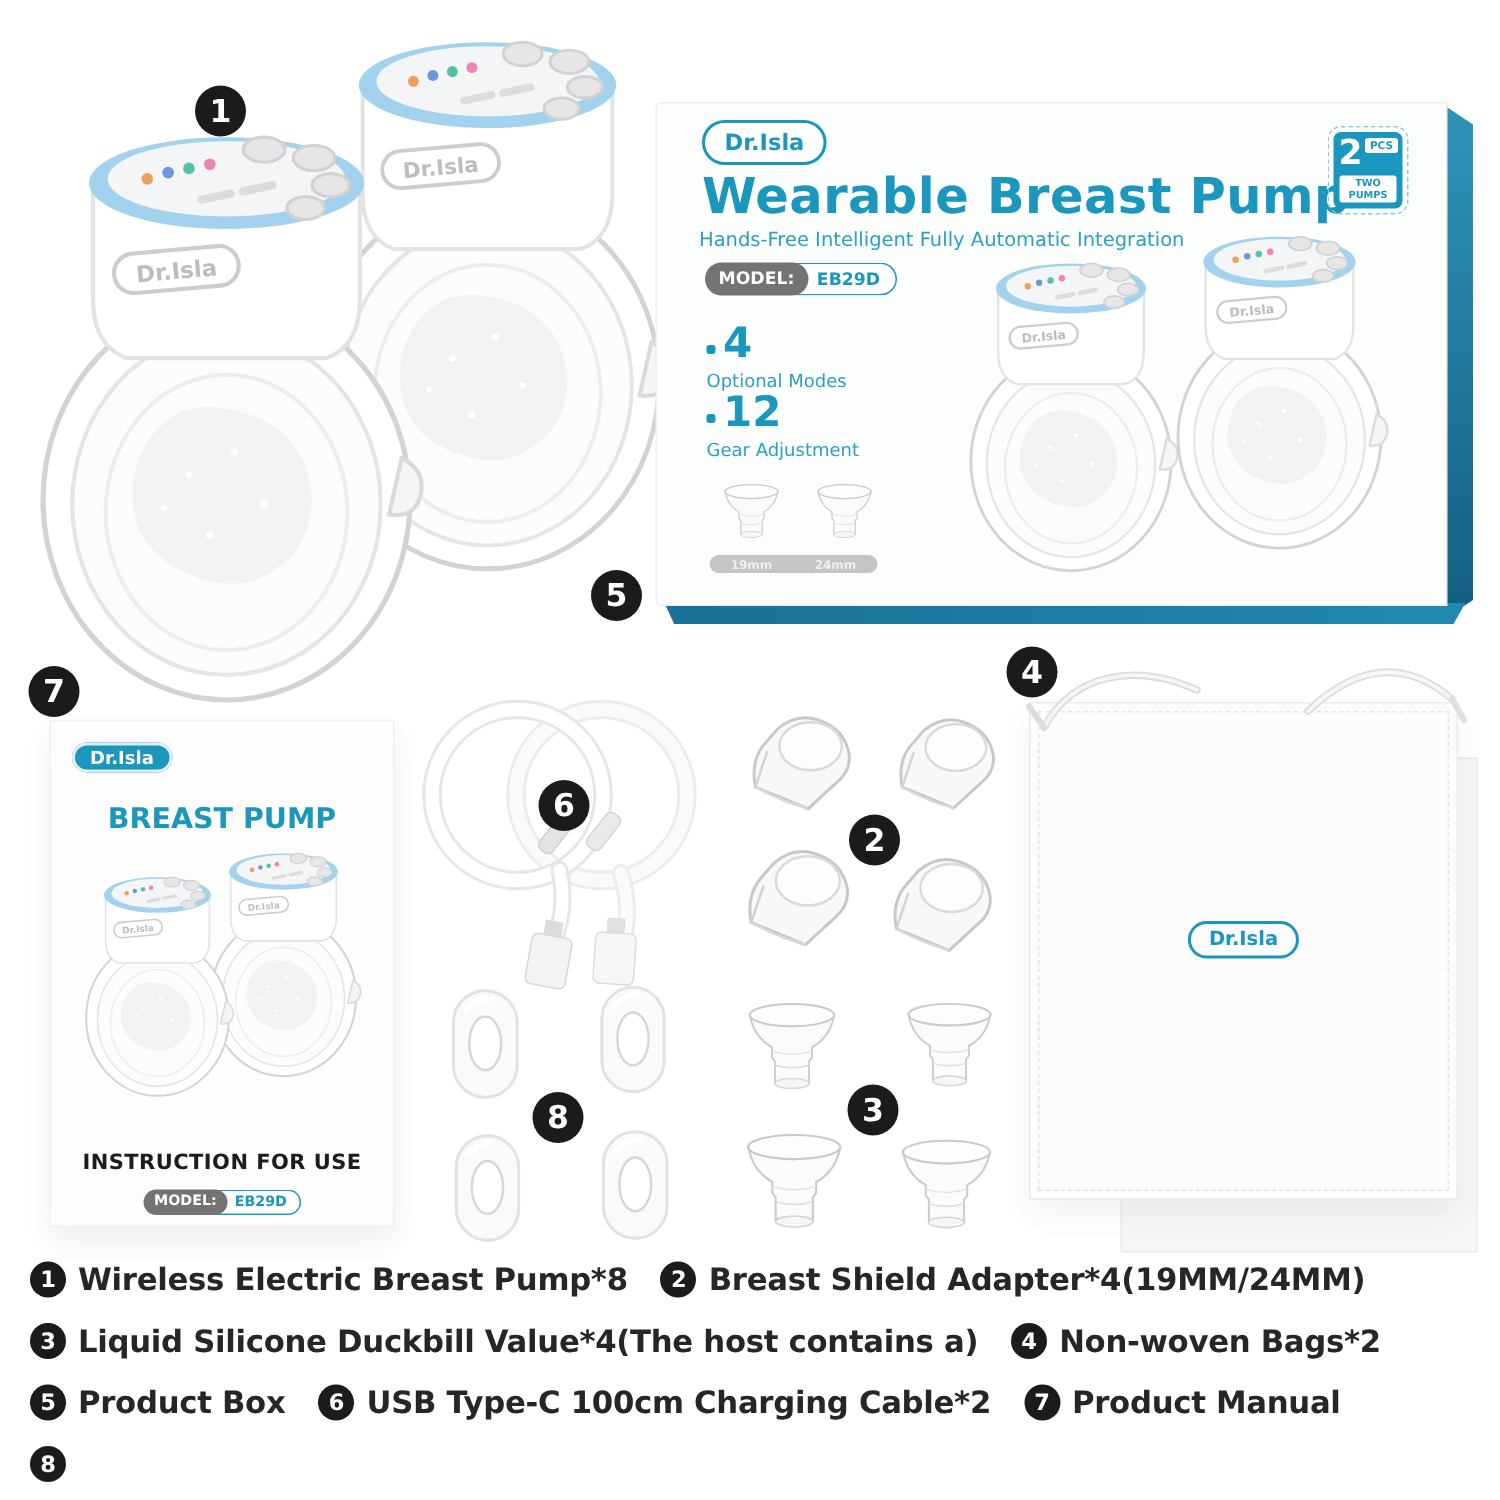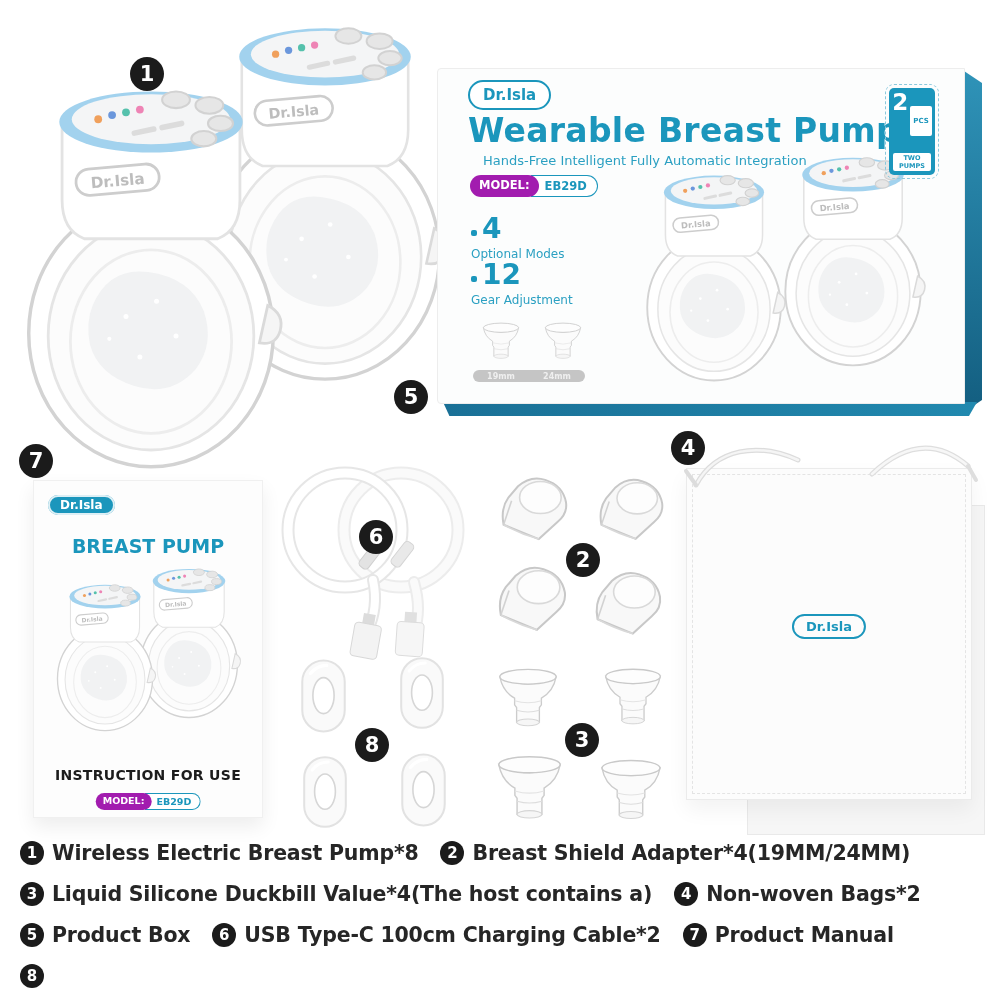--- a/index.html
+++ b/index.html
@@ -19,44 +19,44 @@
           background:linear-gradient(180deg,#2f93b8,#135e80);
           clip-path:polygon(0 0,100% 3.5%,100% 96.5%,0 100%); }
   .pbox-bedge { position:absolute; left:443px; top:402px; width:534px; height:14px; z-index:4;
           background:linear-gradient(90deg,#19master 0,#1a7096,#2189af);
           background:linear-gradient(90deg,#1a7096,#2189af);
           clip-path:polygon(0 0,100% 0,98.5% 100%,1.2% 100%); }
   .logo-outline { display:inline-block; border:2.5px solid #1b96bc; border-radius:16px;
           color:#1b96bc; font-weight:bold; background:#fff; }
   .pbox-logo { left:30px; top:11px; padding:4px 13px; font-size:15px; }
   .pbox-title { left:30px; top:42px; font-size:33px; font-weight:bold; color:#1b96bc; letter-spacing:0.3px; }
-  .pbox-sub { left:45px; top:84px; font-size:13px; color:#2ba0c2; }
+  .pbox-sub { left:28px; top:84px; font-size:13px; color:#2ba0c2; }
   .model-badge { display:inline-flex; align-items:stretch; }
-  .model-left { background:#a21caf; color:#fff; font-weight:bold; border-radius:20px; z-index:2; }
+  .model-left { background:#737373; color:#fff; font-weight:bold; border-radius:20px; z-index:2; }
   .model-right { background:#fff; color:#1b96bc; font-weight:bold; border:1.5px solid #1b96bc;
                  border-radius:0 20px 20px 0; border-left:none; margin-left:-8px; padding-left:14px !important; }
   .mb-box { left:32px; top:106px; }
   .mb-box .model-left { font-size:11.5px; padding:3px 9px; }
   .mb-box .model-right { font-size:11.5px; padding:3px 10px; }
   .feat-num { position:absolute; display:flex; align-items:center; color:#1b96bc; }
   .feat-dot { width:6px; height:6px; border-radius:2px; background:#1b96bc; margin-right:5px; margin-top:8px; }
   .feat-val { font-size:28px; font-weight:bold; line-height:1; }
   .feat-label { position:absolute; font-size:12px; color:#2ba0c2; }
   .sizes-pill { position:absolute; left:35px; top:301px; width:112px; height:12px; background:#c5c5c5;
                 border-radius:6px; display:flex; align-items:center; justify-content:space-around; }
   .sizes-pill span { font-size:8px; color:#efefef; font-weight:bold; }
   .pcs-badge { position:absolute; left:447px; top:15px; border:1.5px dashed #8ac9dd; border-radius:9px;
                padding:3px; }
   .pcs-inner { background:#1b96bc; border-radius:5px; padding:3px 4px 4px 4px; width:46px; }
   .pcs-row { display:flex; align-items:flex-start; justify-content:center; }
   .pcs-num { color:#fff; font-size:23px; font-weight:bold; line-height:1; }
   .pcs-unit { background:#fff; color:#1b96bc; font-size:7px; font-weight:bold; border-radius:2px;
-              padding:11px 3px; margin-left:2px; margin-top:15px; }
+              padding:1px 3px; margin-left:2px; margin-top:1px; }
   .pcs-cap { background:#fff; color:#1b96bc; font-size:6.5px; font-weight:bold; border-radius:2px;
-             margin-top:17px; text-align:center; padding:1px 0; }
+             margin-top:3px; text-align:center; padding:1px 0; }
 
   
   .manual { position:absolute; left:33px; top:480px; width:230px; height:338px; background:#fdfdfd;
             border:1px solid #f0f0f0; box-shadow:0 9px 18px rgba(0,0,0,0.07); z-index:5; }
   .manual-logo { position:absolute; left:14px; top:14px; background:#1b96bc; color:#fff; font-weight:bold;
                  font-size:12px; padding:3px 12px; border-radius:13px;
                  box-shadow:inset 0 0 0 2px rgba(255,255,255,0.85); }
   .manual-title { position:absolute; left:0; top:52px; width:100%; text-align:center; color:#1b96bc;
                   font-size:19px; font-weight:bold; line-height:26px; }
   .manual-instruction { position:absolute; left:0; top:286px; width:100%; text-align:center; color:#1c1c1c;

